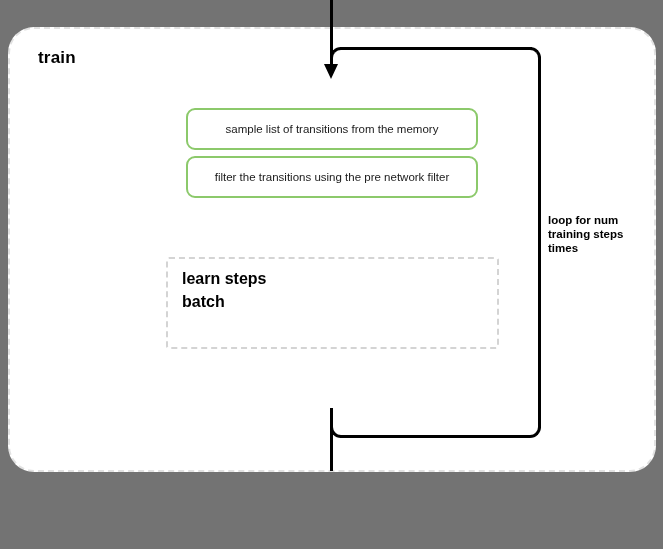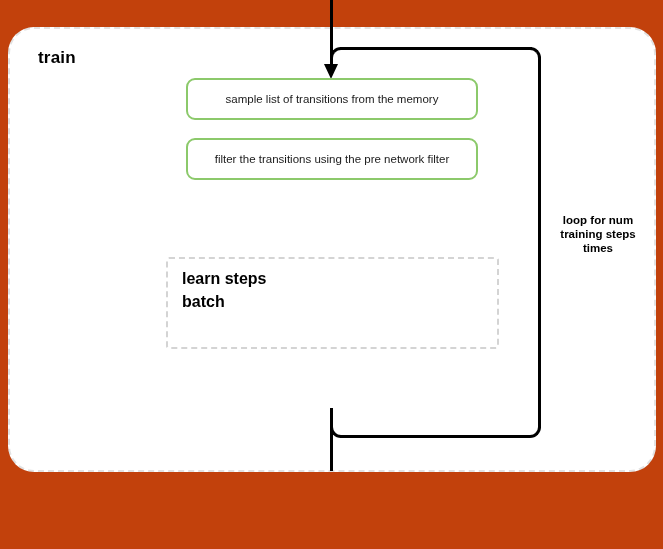--- a/index.html
+++ b/index.html
@@ -4,21 +4,21 @@
 <style>
   html, body {
     margin: 0;
     padding: 0;
     background: #000000;
   }
   #canvas {
     position: relative;
     width: 663px;
     height: 549px;
-    background: #c2410c;
+    background: #737373;
     overflow: hidden;
     font-family: "Liberation Sans", "DejaVu Sans", sans-serif;
   }
 
   
   #train-container {
     position: absolute;
     left: 8px;
     top: 27px;
     width: 648px;
@@ -48,31 +48,32 @@
     width: 292px;
     height: 42px;
     box-sizing: border-box;
     background: #ffffff;
     border: 2.5px solid #8cc96b;
     border-radius: 9px;
     display: flex;
     align-items: center;
     justify-content: center;
     z-index: 4;
+    margin-top: 30px;
   }
   .proc-box .proc-label {
     font-size: 11.5px;
     color: #1a1a1a;
     line-height: 14px;
     text-align: center;
     white-space: nowrap;
   }
 
   #box-sample   { top: 78px; }
-  #box-filter   { top: 138px; }
+  #box-filter   { top: 126px; }
   #box-convert  { top: 198px; }
   #box-update   { top: 367px; }
 
   
   #learn-box {
     position: absolute;
     left: 166px;
     top: 257px;
     width: 333px;
     height: 92px;
@@ -207,21 +208,21 @@
   
   #loop-label {
     position: absolute;
     left: 548px;
     top: 213px;
     width: 100px;
     font-size: 11.5px;
     font-weight: bold;
     color: #000000;
     line-height: 14px;
-    text-align: center;
+    text-align: left;
     white-space: pre-line;
     z-index: 5;
   }
 </style>
 </head>
 <body>
 
 <div id="canvas">
 
   <div id="train-container"></div>

